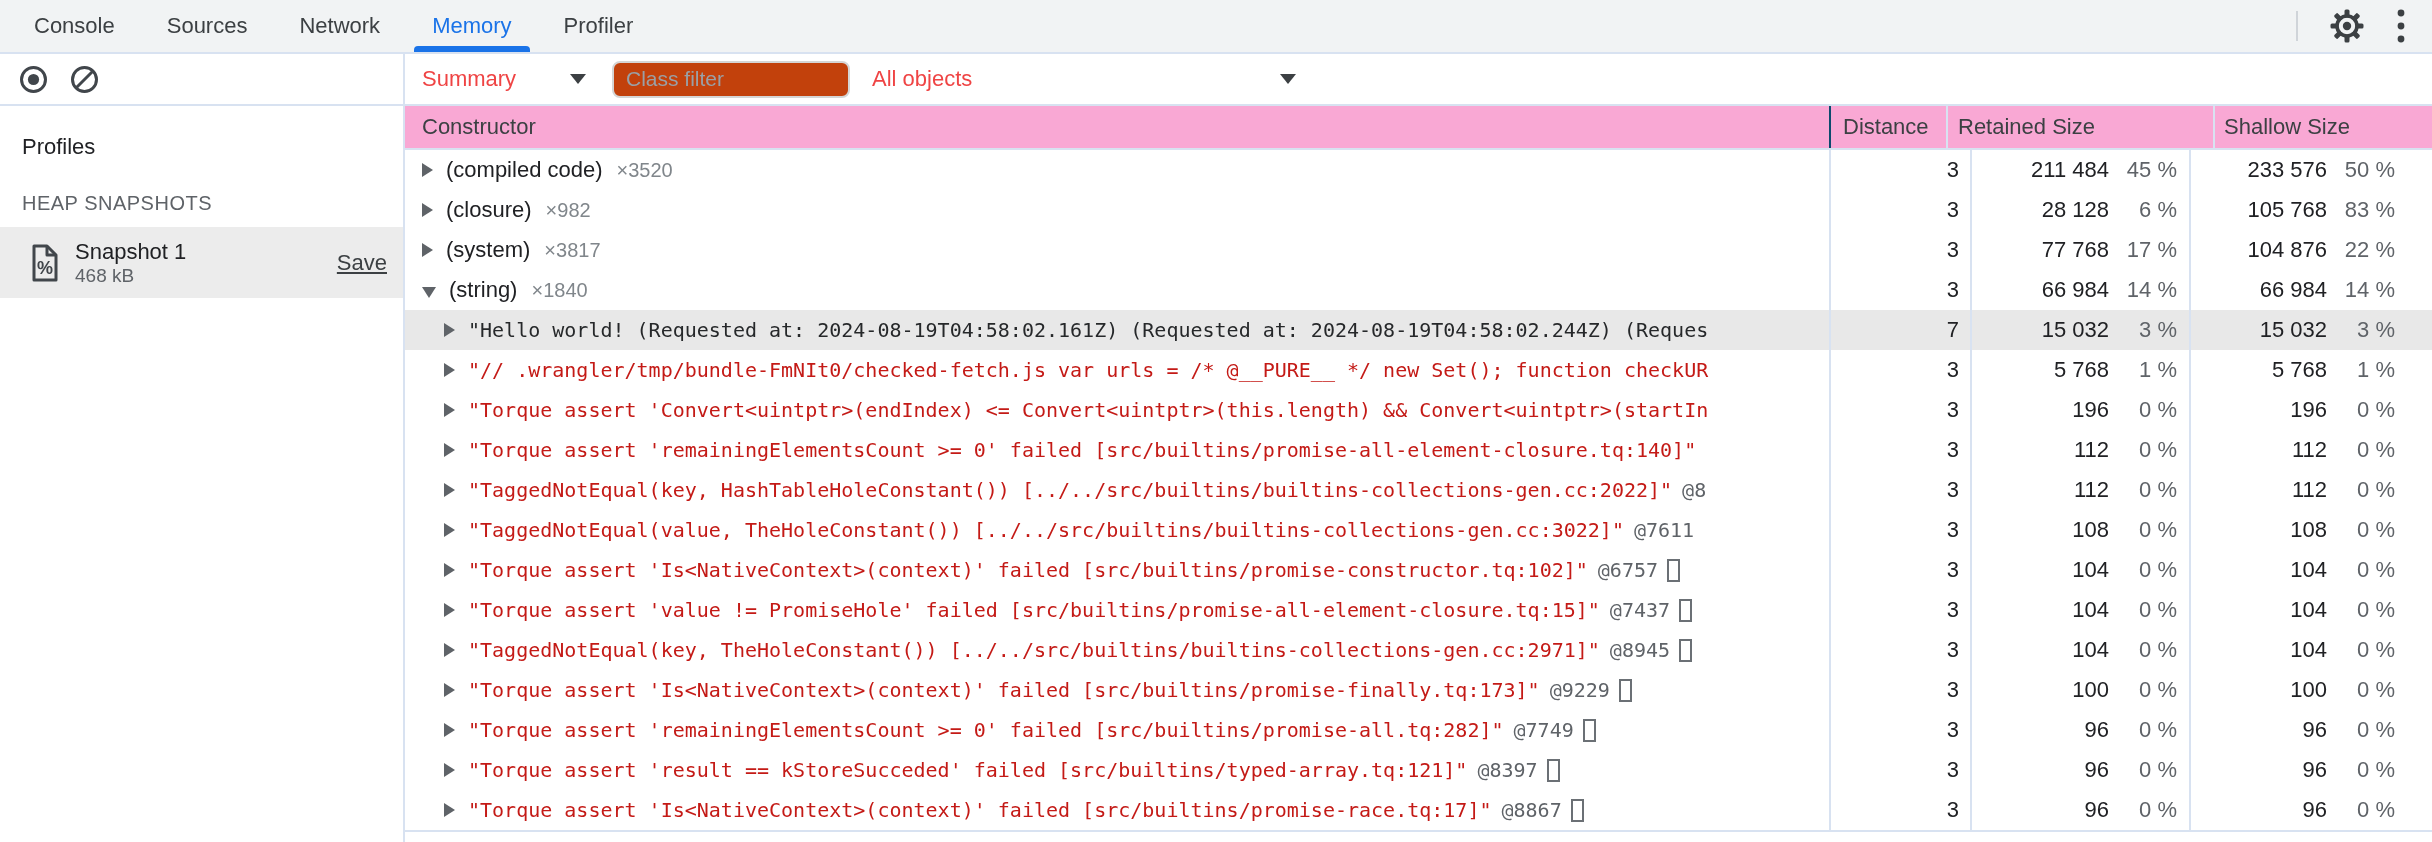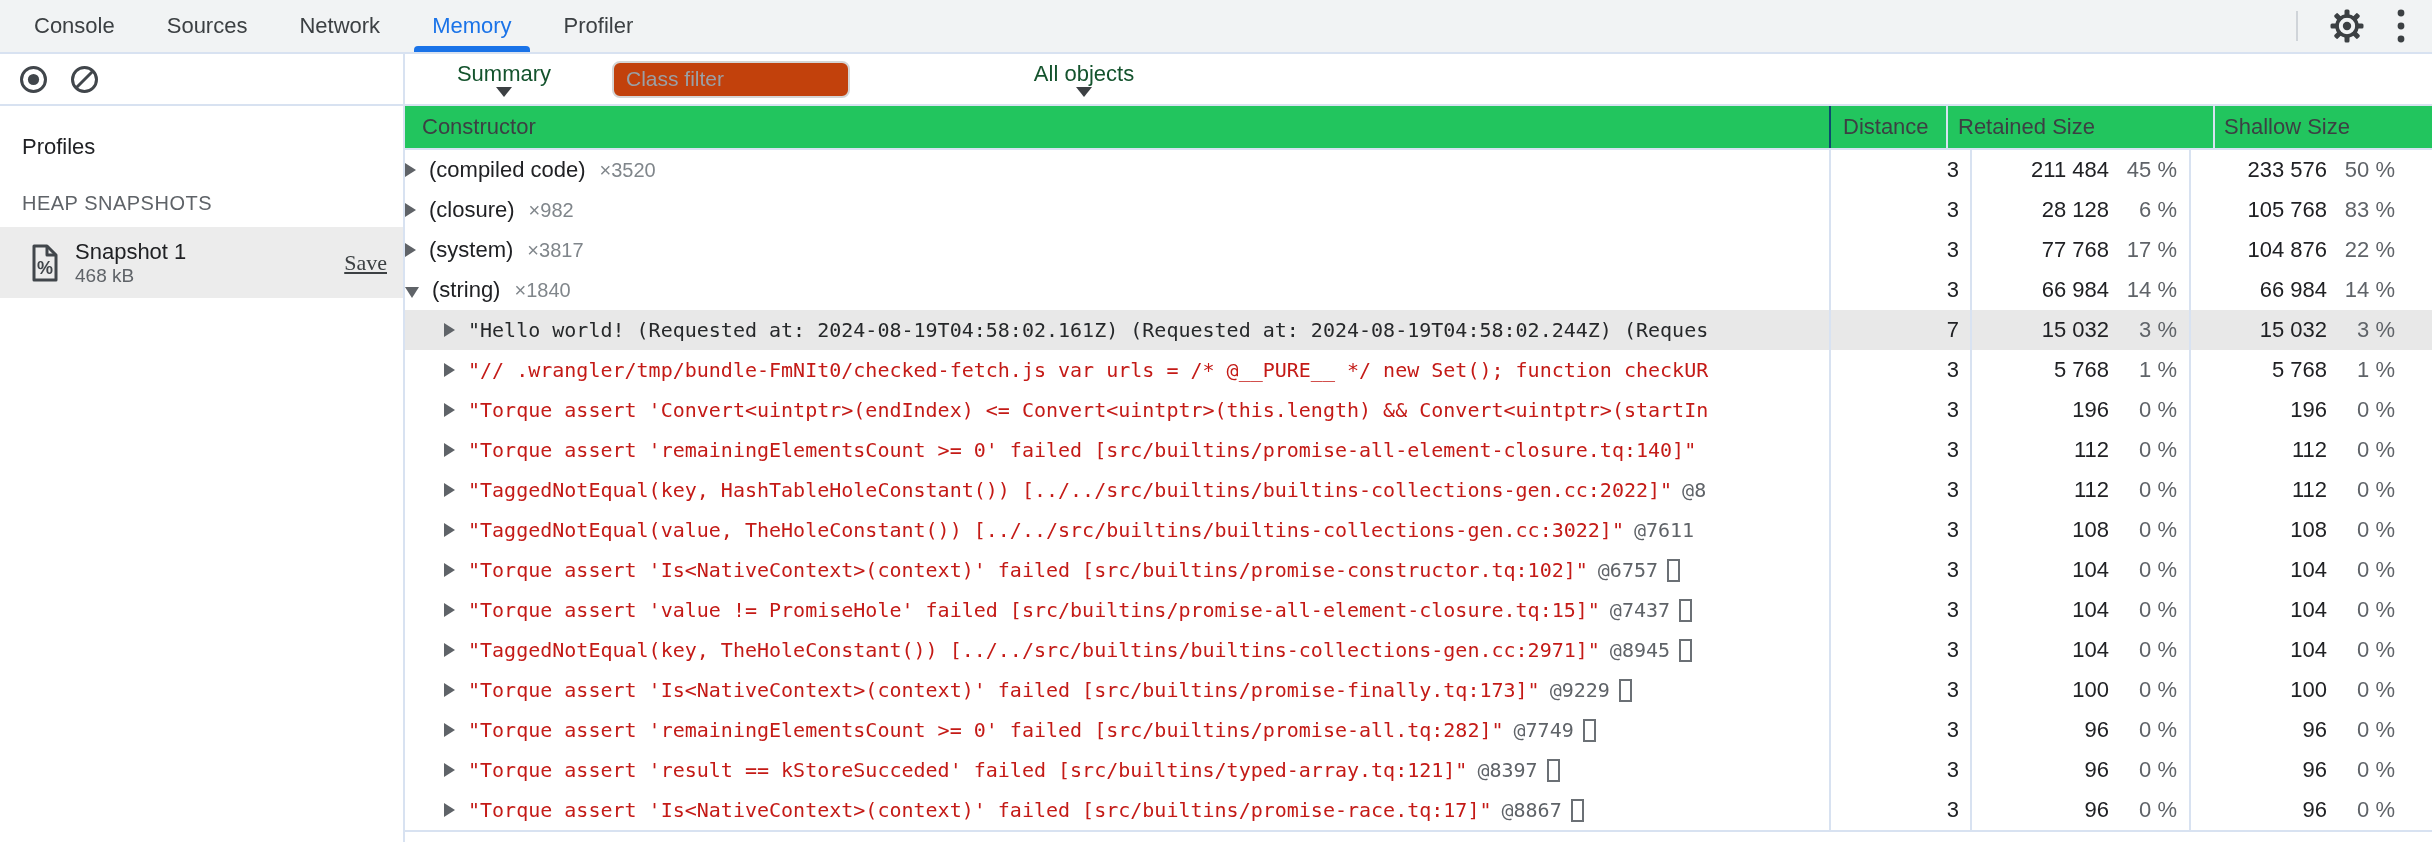--- a/index.html
+++ b/index.html
@@ -36,51 +36,51 @@
   }
   .profiles-title { margin: 28px 0 0 22px; font-size: 22px; color: #202124; }
   .section-title { margin: 32px 0 12px 22px; font-size: 20px; color: #5f6368; letter-spacing: 0.5px; }
   .snapshot-item {
     height: 71px; background: #ececec; display: flex; align-items: center;
     padding: 0 16px 0 30px;
   }
   .snapshot-info { margin-left: 15px; display: flex; flex-direction: column; justify-content: center; }
   .snapshot-name { font-size: 22px; color: #202124; line-height: 26px; }
   .snapshot-size { font-size: 19px; color: #5f6368; line-height: 22px; }
-  .save-link { margin-left: auto; font-size: 22px; color: #3c4043; text-decoration: underline; cursor: pointer; font-family: Liberation Serif, serif; }
+  .save-link { margin-left: auto; font-size: 22px; color: #3c4043; text-decoration: underline; cursor: pointer; }
 
   
   .main { flex: 1; display: flex; flex-direction: column; min-width: 0; }
   .main-toolbar { height: 52px; flex: none; border-bottom: 2px solid #d8e2f1; display: flex; align-items: center; }
-  .dd { display: flex; align-items: center; justify-content: space-between; font-size: 22px; color: #14532d; cursor: default; flex-direction: column; }
+  .dd { display: flex; align-items: center; justify-content: space-between; font-size: 22px; color: #ef4444; cursor: default; }
   .dd-summary { margin-left: 17px; width: 164px; }
   .dd-objects { margin-left: 22px; width: 424px; justify-content: space-between; }
   .dd-arrow { width: 0; height: 0; border-left: 8px solid transparent; border-right: 8px solid transparent; border-top: 10px solid #3c4043; }
   .class-filter {
     margin-left: 26px; width: 238px; height: 37px; border: 2px solid #d5d5d5; border-radius: 8px;
     padding: 0 12px; font-size: 21px; font-family: "Liberation Sans", sans-serif; color: #202124; outline: none; background: #c2410c;
   }
   .class-filter::placeholder { color: #9aa0a6; }
 
   
   .grid-header {
-    height: 44px; flex: none; background: #22c55e; border-bottom: 2px solid #d8e2f1;
+    height: 44px; flex: none; background: #f9a8d4; border-bottom: 2px solid #d8e2f1;
     display: flex; align-items: center; font-size: 22px; color: #3c4043;
   }
   .hc { height: 100%; display: flex; align-items: center; }
   .hc-constructor { width: 1424px; padding-left: 17px; }
   .hc-distance { width: 117px; border-left: 2px solid #0c4a6e; padding-left: 12px; }
   .hc-shallow { width: 219px; border-left: 2px solid #d8e2f1; padding-left: 9px; }
   .hc-retained { flex: 1; border-left: 2px solid #d8e2f1; padding-left: 10px; }
 
   .rows { border-bottom: 2px solid #d8e2f1; }
   .row { height: 40px; display: flex; align-items: stretch; font-size: 22px; color: #202124; }
   .row.selected { background: #e8e8e8; }
   .c-cell {
-    width: 1424px; display: flex; align-items: center; 
+    width: 1424px; display: flex; align-items: center; padding-left: 17px;
     overflow: hidden; white-space: nowrap;
   }
   .row.child .c-cell { padding-left: 39px; }
   .num-cell { display: flex; align-items: center; justify-content: flex-end; border-left: 2px solid #d8e2f1; }
   .d-cell { width: 141px; padding-right: 11px; }
   .s-cell { width: 219px; padding-right: 12px; }
   .r-cell { flex: 1; padding-right: 37px; }
   .pct { width: 68px; text-align: right; color: #5f6368; flex: none; }
 
   .twisty {

